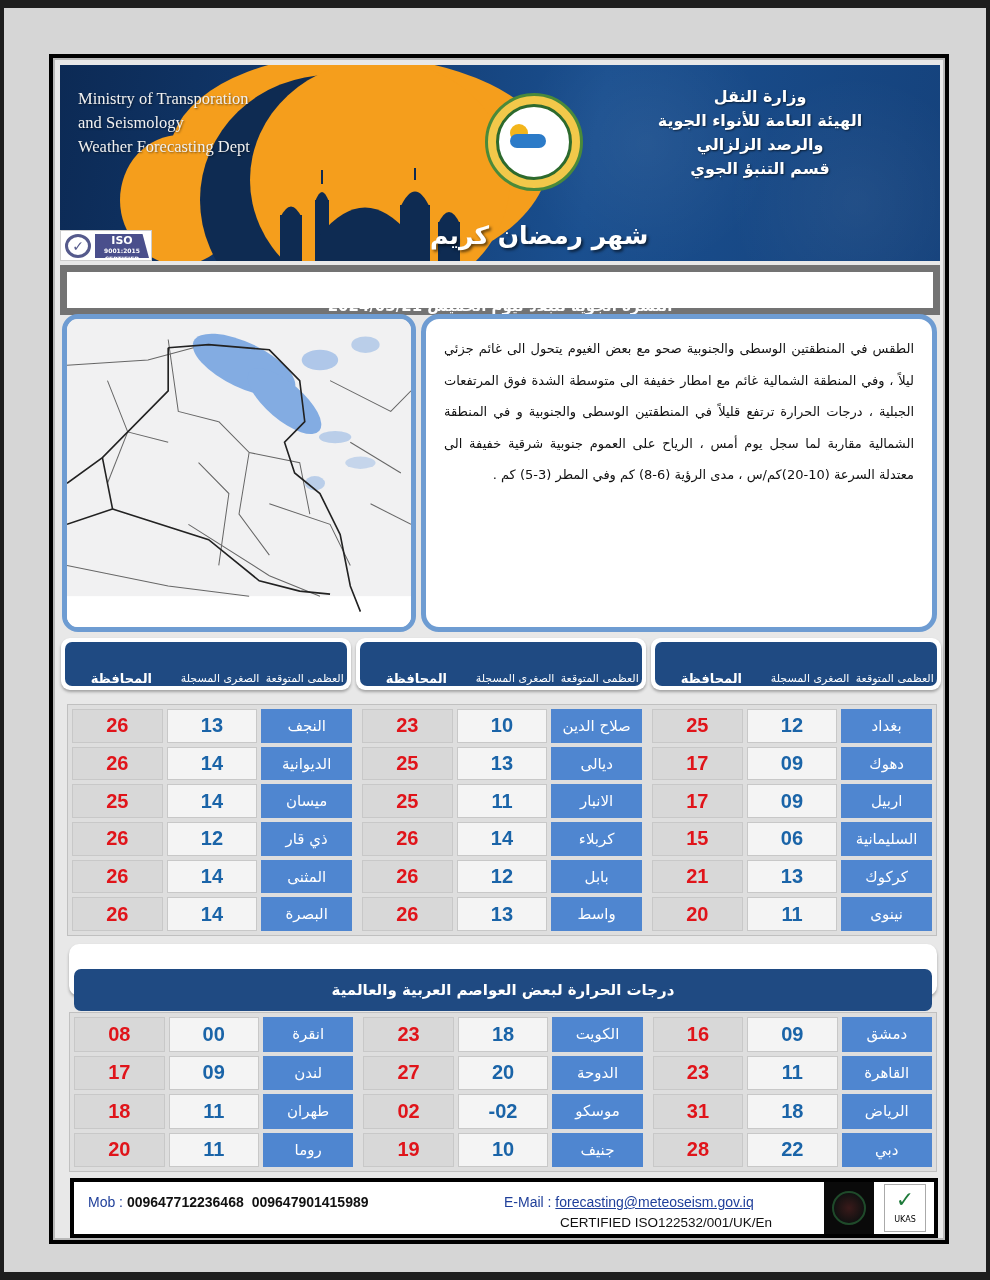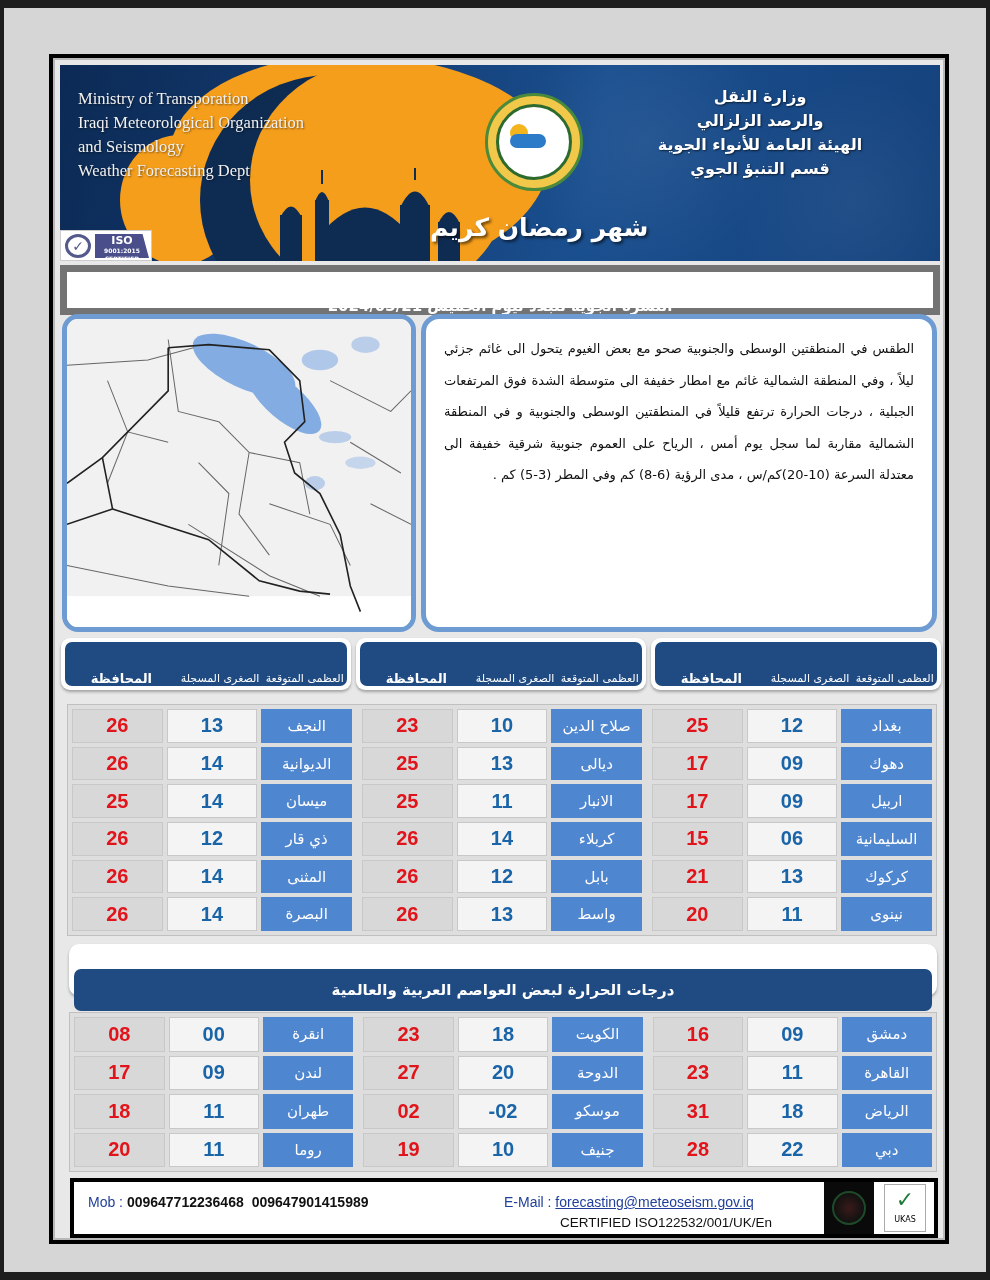--- a/index.html
+++ b/index.html
@@ -19,21 +19,21 @@
   .banner .moon-dark { position: absolute; left: 140px; top: 10px; width: 260px; height: 250px; border-radius: 50%;
     background: #0e2b52; }
   .banner .moon-cut { position: absolute; left: 190px; top: -5px; width: 260px; height: 240px; border-radius: 50%; background: #f59e1c; }
   .banner .mosque { position: absolute; left: 200px; top: 95px; width: 210px; height: 110px; }
   .banner .pattern { position: absolute; right: 0; top: 0; width: 420px; height: 196px;
     background: radial-gradient(circle at 30% 40%, rgba(255,255,255,0.06) 0, transparent 40%),
                 radial-gradient(circle at 80% 70%, rgba(255,255,255,0.05) 0, transparent 35%); }
   .banner .en-text { position: absolute; left: 18px; top: 22px; color: #f1f1f1; font-family: "Liberation Serif", serif; font-size: 16.5px; line-height: 24px; text-shadow: 1px 1px 2px rgba(0,0,0,0.5); }
   .banner .en-text div { white-space: nowrap; }
   .banner .ar-text { position: absolute; right: 30px; top: 20px; width: 300px; text-align: center; direction: rtl; color: #fff; font-family: "DejaVu Sans", sans-serif; font-weight: bold; font-size: 16px; line-height: 24px; text-shadow: 1px 1px 2px rgba(0,0,0,0.6); }
-  .banner .ramadan { position: absolute; left: 370px; top: 148px; color: #fff; direction: rtl; font-weight: bold; font-size: 25px; text-shadow: 2px 2px 3px rgba(0,0,0,0.6); white-space: nowrap; }
+  .banner .ramadan { position: absolute; left: 370px; top: 156px; color: #fff; direction: rtl; font-weight: bold; font-size: 25px; text-shadow: 2px 2px 3px rgba(0,0,0,0.6); white-space: nowrap; }
   .banner .logo { position: absolute; left: 425px; top: 28px; width: 98px; height: 98px; border-radius: 50%; background: #f2c84a; border: 3px solid #4a8a3a; }
   .banner .logo .ring { position: absolute; left: 8px; top: 8px; width: 76px; height: 76px; border-radius: 50%; background: #fff; border: 3px solid #2d6a2d; }
   .banner .logo .sun { position: absolute; left: 22px; top: 28px; width: 18px; height: 18px; border-radius: 50%; background: #f3b51b; }
   .banner .logo .cloud { position: absolute; left: 22px; top: 38px; width: 36px; height: 14px; border-radius: 8px; background: #2c7bc8; }
   .banner .iso { position: absolute; left: 0; top: 165px; width: 92px; height: 31px; background: #fff; border: 1px solid #ccc; }
   .banner .iso .check { position: absolute; left: 4px; top: 3px; width: 26px; height: 24px; border-radius: 50%; border: 3px solid #555a8c; color: #555a8c; font-size: 14px; line-height: 18px; text-align: center; font-weight: bold; }
   .banner .iso .tag { position: absolute; left: 34px; top: 3px; width: 54px; height: 24px; background: #4a4f8c; color: #fff; font-size: 11px; font-weight: bold; text-align: center; line-height: 13px; clip-path: polygon(0 0, 88% 0, 100% 100%, 0 100%); }
   .banner .iso .tag small { display: block; font-size: 6px; line-height: 8px; }
 
   
@@ -106,33 +106,32 @@
             <path d="M60 110 L60 75 Q105 20 150 75 L150 110Z"></path>
             <rect x="140" y="45" width="30" height="65"></rect>
               <path d="M140 48 Q155 15 170 48Z"></path>
               <rect x="154" y="8" width="2" height="12"></rect>
             <rect x="178" y="62" width="22" height="48"></rect>
               <path d="M178 64 Q189 40 200 64Z"></path>
           </g>
         </svg>
         <div class="en-text">
           <div>Ministry of Transporation</div>
-          <div>Iraqi Meteorological Organization</div>
           <div>and Seismology</div>
           <div>Weather Forecasting Dept</div>
         </div>
         <div class="logo">
           <div class="ring"></div>
           <div class="sun"></div>
           <div class="cloud"></div>
         </div>
         <div class="ar-text">
           <div>وزارة النقل</div>
+          <div>الهيئة العامة للأنواء الجوية</div>
           <div>والرصد الزلزالي</div>
-          <div>الهيئة العامة للأنواء الجوية</div>
           <div>قسم التنبؤ الجوي</div>
         </div>
         <div class="ramadan">شهر رمضان كريم</div>
         <div class="iso">
           <div class="check">✓</div>
           <div class="tag"><span>ISO</span><small>9001:2015 CERTIFIED</small></div>
         </div>
       </div>
 
       <div class="title-bar">

